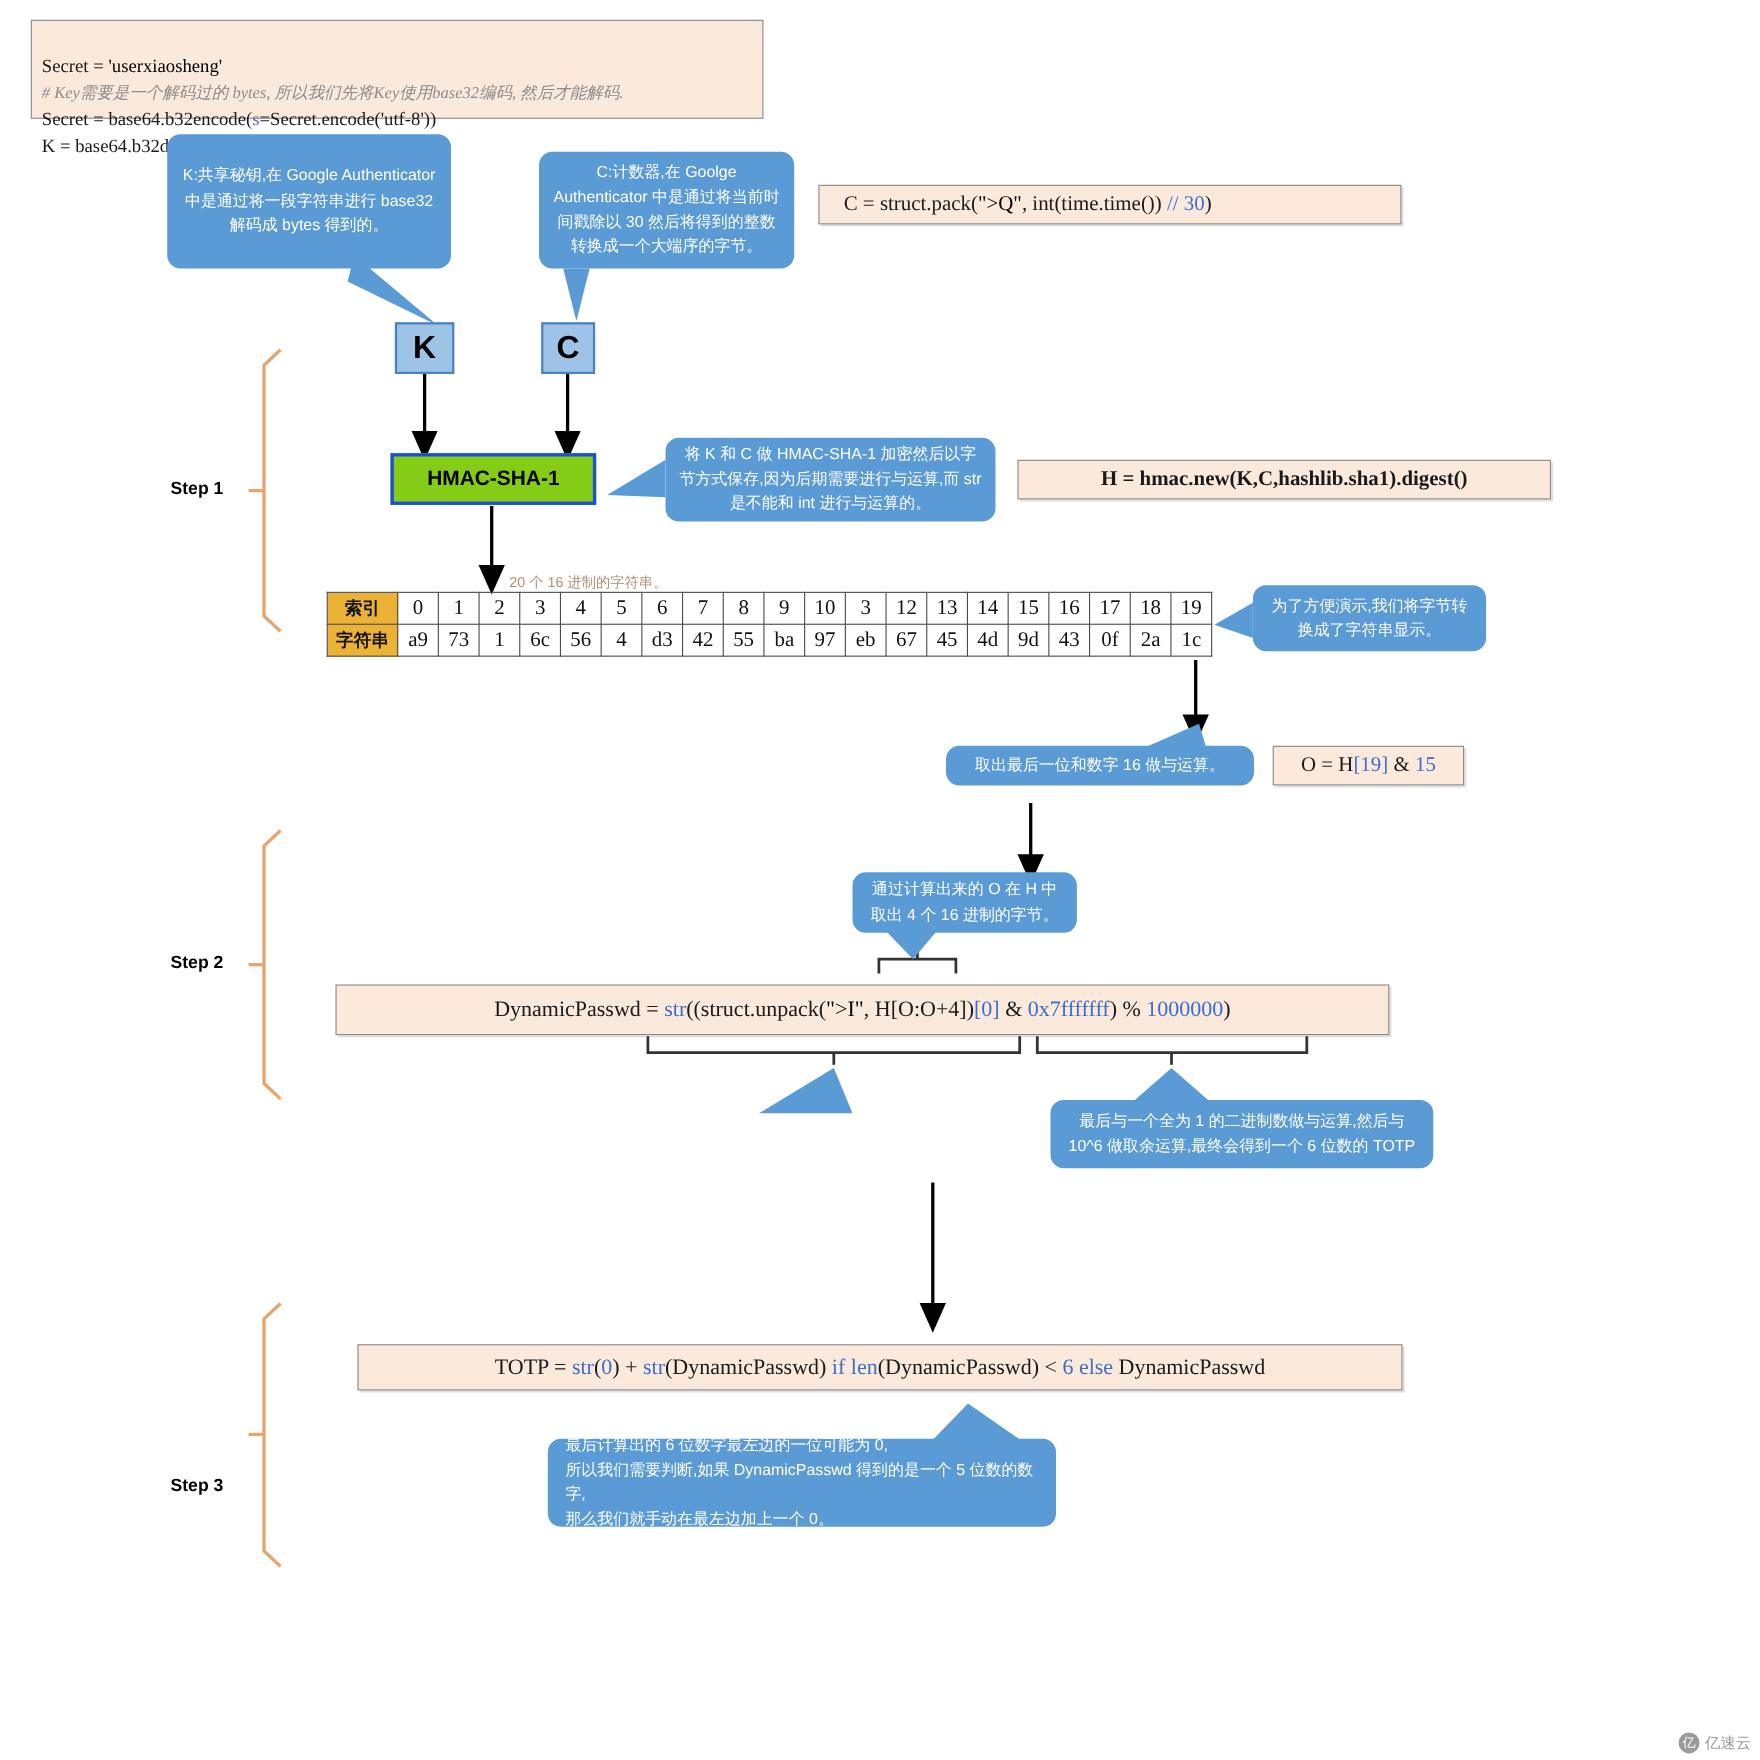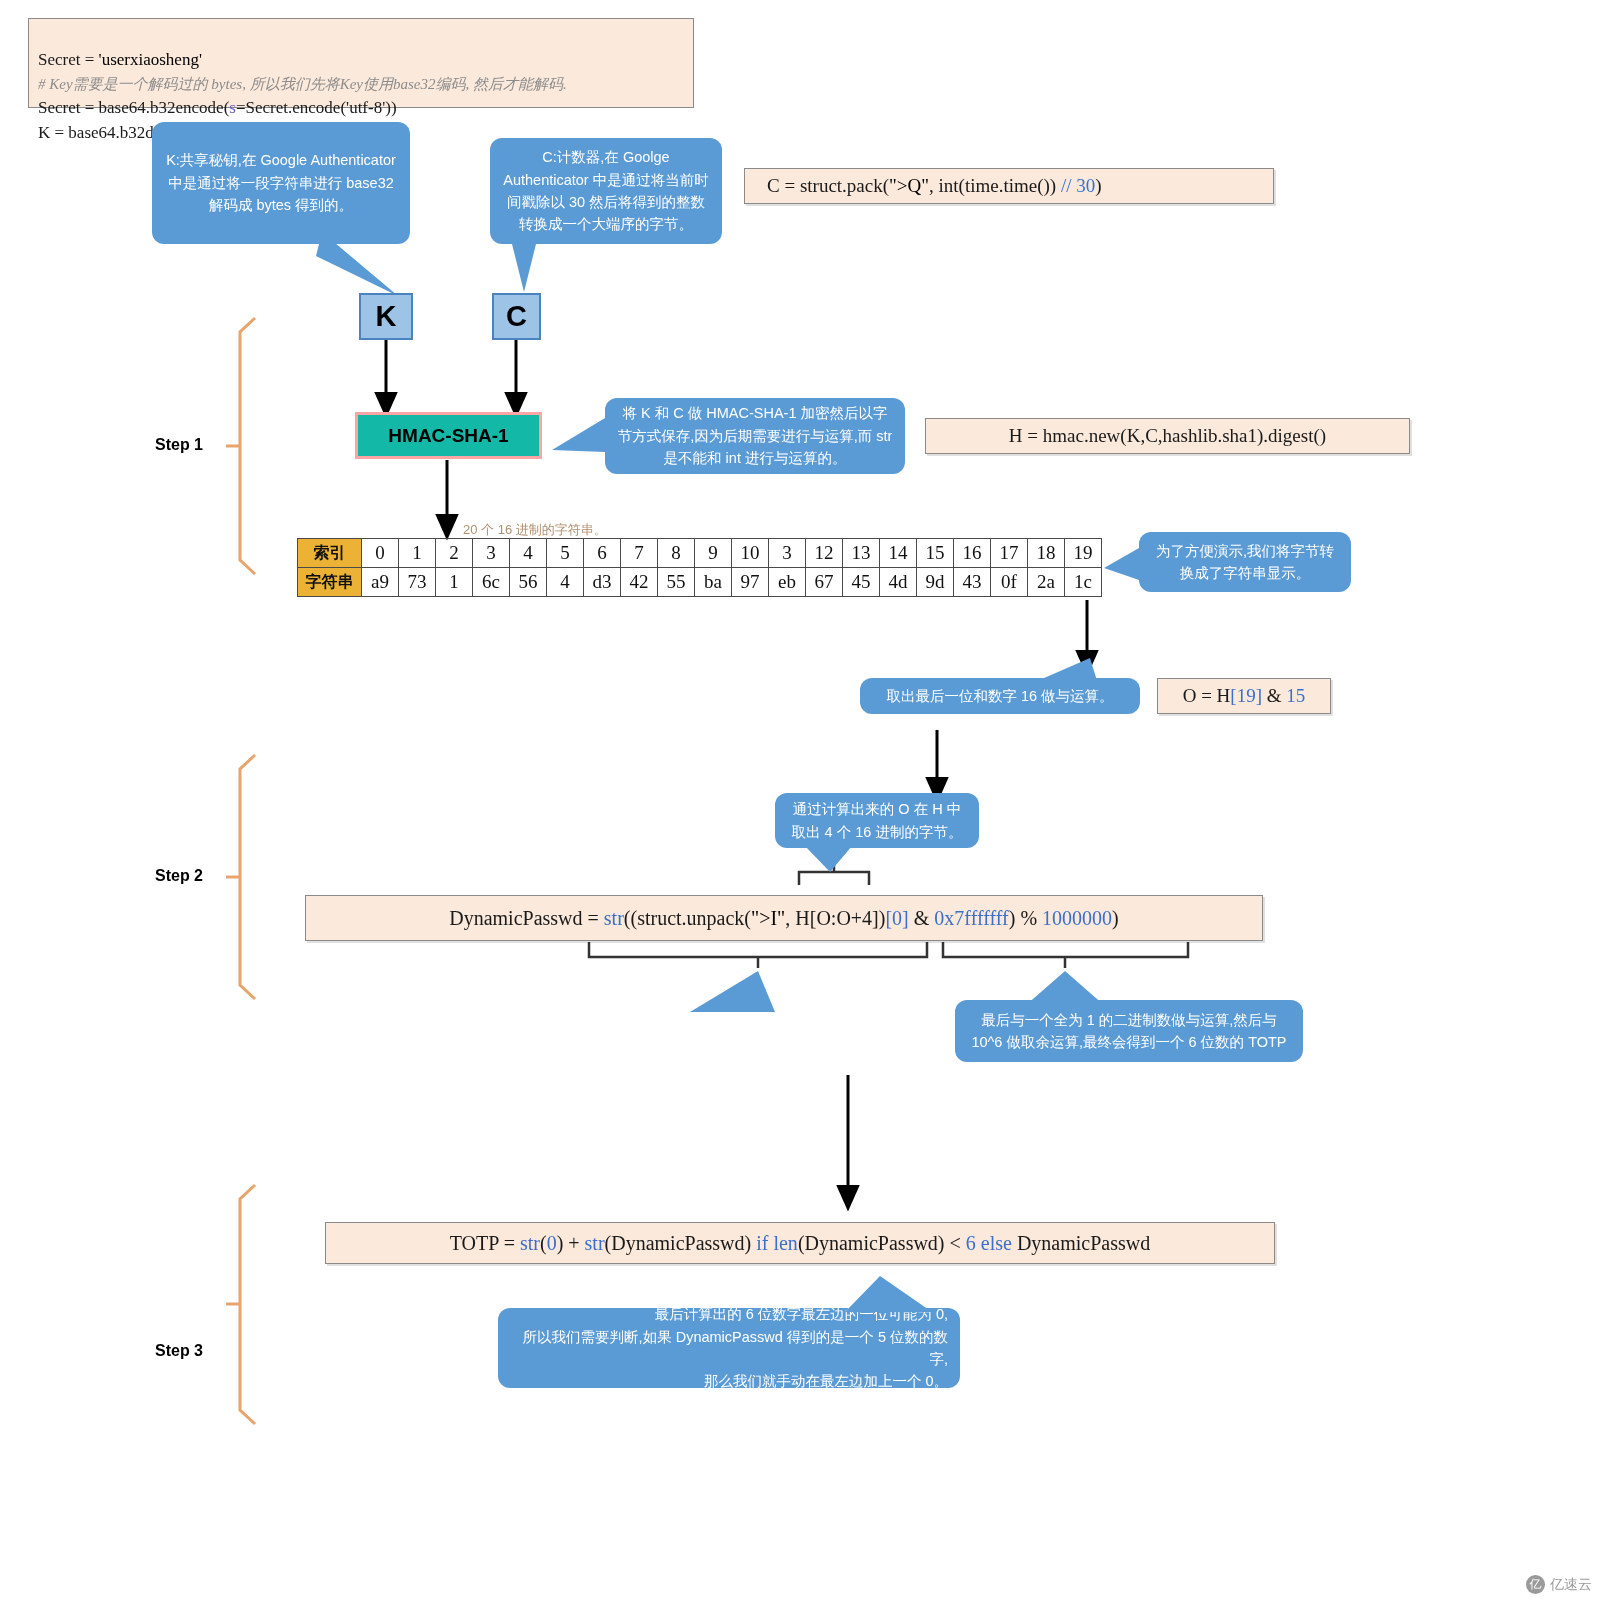--- a/index.html
+++ b/index.html
@@ -54,22 +54,22 @@
     display: flex;
     align-items: center;
     justify-content: center;
     font-weight: bold;
     color: #000;
   }
 
   
   .hmacbox {
     position: absolute;
-    background: #14b8a6;
-    border: 3px solid #fca5a5;
+    background: #84cc16;
+    border: 3px solid #1d4ed8;
     display: flex;
     align-items: center;
     justify-content: center;
     font-weight: bold;
     font-size: 19px;
     color: #000;
   }
 
   
   #hex-table {
@@ -214,21 +214,21 @@
     <span>HMAC-SHA-1</span>
   </div>
 
   <div class="bubble" style="left:605px; top:398px; width:300px; height:76px; display:flex; align-items:center; justify-content:center;">
     <span>将 K 和 C 做 HMAC-SHA-1 加密然后以字节方式保存,因为后期需要进行与运算,而 str 是不能和 int 进行与运算的。</span>
   </div>
   <svg class="svg-layer" viewBox="0 0 1600 1600">
     <path d="M605,418 L605,452 L552,450 Z" fill="#5b9bd5"></path>
   </svg>
 
-  <div class="codebox shadow" style="left:925px; top:418px; width:485px; height:36px; display:flex; align-items:center; justify-content:center; font-size:19px;">
+  <div class="codebox shadow" style="left:925px; top:418px; width:485px; height:36px; display:flex; align-items:center; justify-content:center; font-size:19px;font-weight:bold;">
     <span>H = hmac.new(K,C,hashlib.sha1).digest()</span>
   </div>
 
   <div class="caption" style="left:463px; top:521px;">20 个 16 进制的字符串。</div>
 
   <table id="hex-table" style="left:297px; top:538px;">
     <tbody>
       <tr>
         <td class="rowhead">索引</td>
         <td class="cell">0</td>
@@ -315,21 +315,21 @@
     <span>最后与一个全为 1 的二进制数做与运算,然后与 10^6 做取余运算,最终会得到一个 6 位数的 TOTP</span>
   </div>
   <svg class="svg-layer" viewBox="0 0 1600 1600">
     <path d="M1025,1006 L1065,971 L1105,1006 Z" fill="#5b9bd5"></path>
   </svg>
 
   <div class="codebox shadow" style="left:325px; top:1222px; width:950px; height:42px; display:flex; align-items:center; justify-content:center; font-size:20px;">
     <span><span>TOTP = </span><span class="kw-blue2">str</span><span>(</span><span class="kw-blue2">0</span><span>) + </span><span class="kw-blue2">str</span><span>(DynamicPasswd) </span><span class="kw-blue2">if </span><span class="kw-blue2">len</span><span>(DynamicPasswd) &lt; </span><span class="kw-blue2">6 else</span><span> DynamicPasswd</span></span>
   </div>
 
-  <div class="bubble left" style="left:498px; top:1308px; width:462px; height:80px; display:flex; align-items:center; white-space:pre-line; padding-left:16px;text-align:right;">
+  <div class="bubble left" style="left:498px; top:1308px; width:462px; height:80px; display:flex; align-items:center; white-space:pre-line; padding-left:16px;">
     <span>最后计算出的 6 位数字最左边的一位可能为 0,
 所以我们需要判断,如果 DynamicPasswd 得到的是一个 5 位数的数字,
 那么我们就手动在最左边加上一个 0。</span>
   </div>
   <svg class="svg-layer" viewBox="0 0 1600 1600">
     <path d="M845,1312 L880,1276 L932,1312 Z" fill="#5b9bd5"></path>
   </svg>
 
   <div class="steplabel" style="left:155px; top:436px;">Step 1</div>
   <div class="steplabel" style="left:155px; top:867px;">Step 2</div>

